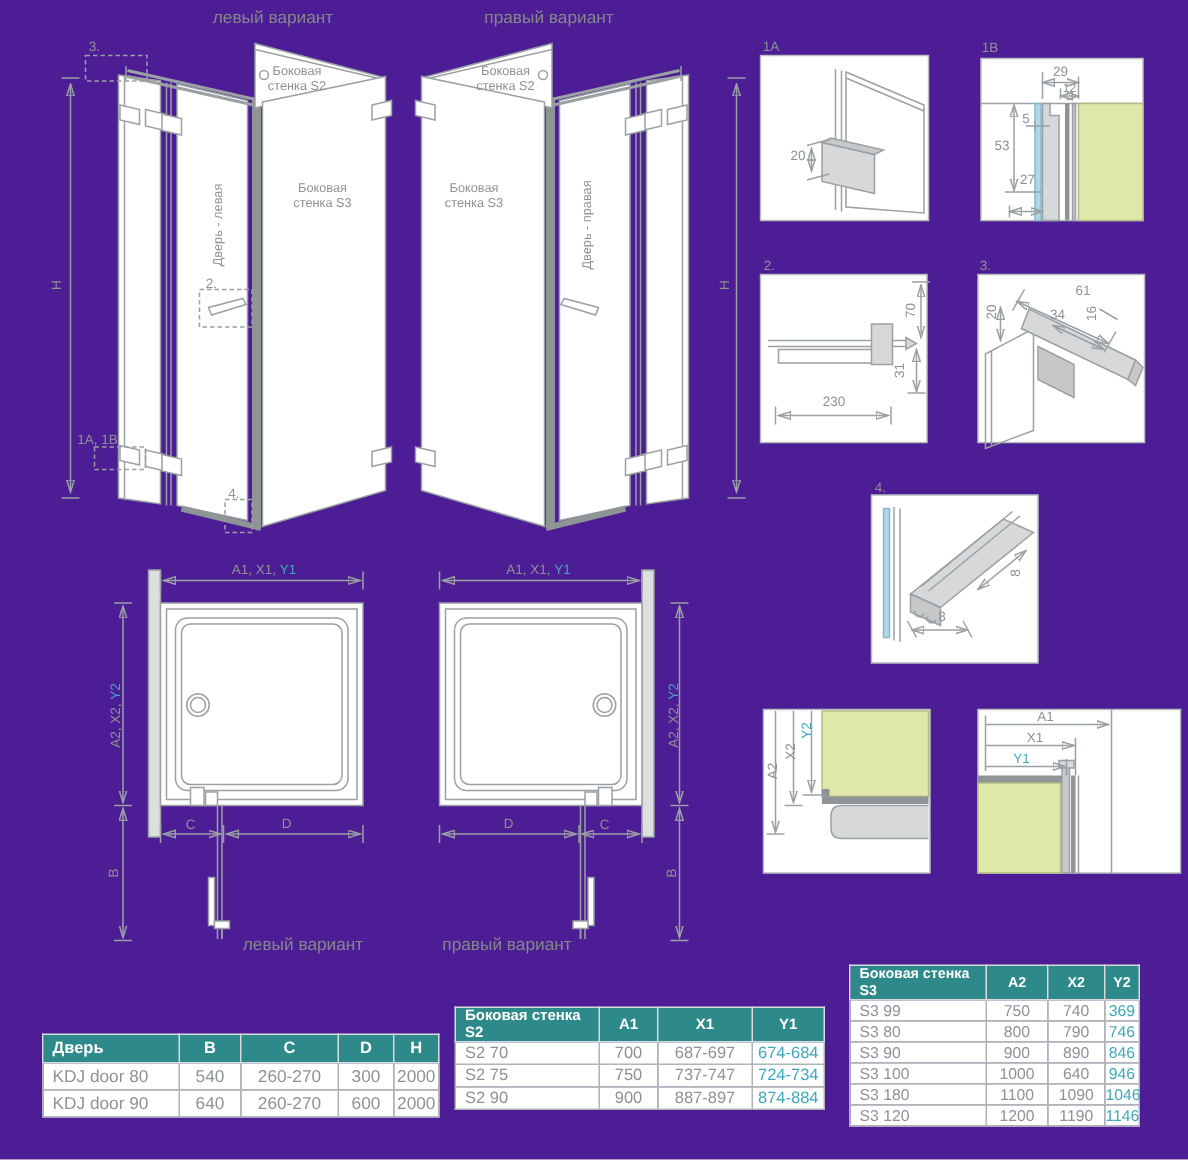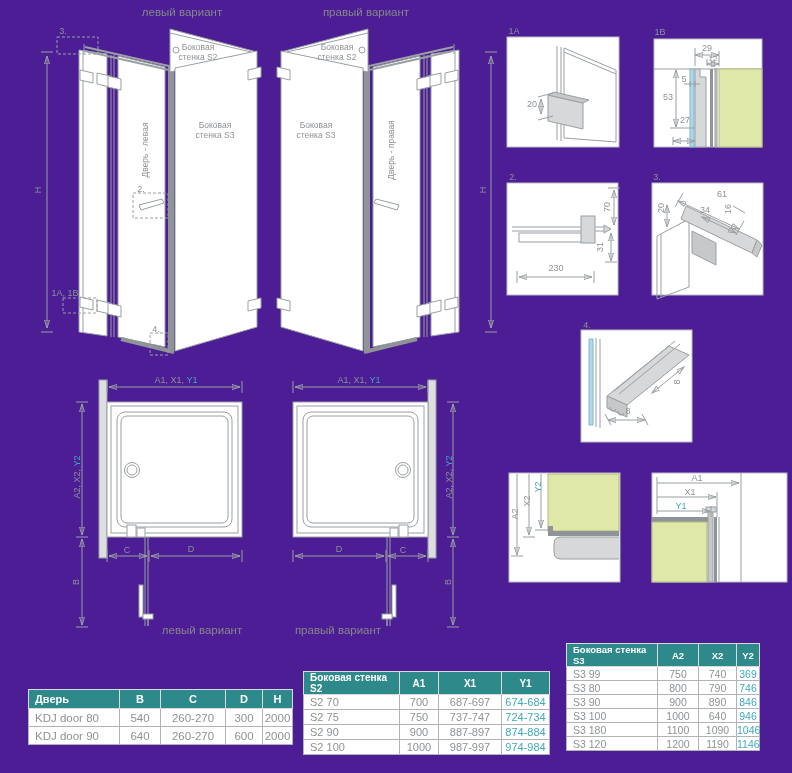--- a/index.html
+++ b/index.html
@@ -356,26 +356,20 @@
           <td>750</td>
           <td>737-747</td>
           <td class="accent">724-734</td>
         </tr>
         <tr>
           <td class="rowhead">S2 90</td>
           <td>900</td>
           <td>887-897</td>
           <td class="accent">874-884</td>
         </tr>
-        <tr>
-          <td class="rowhead">S2 100</td>
-          <td>1000</td>
-          <td>987-997</td>
-          <td class="accent">974-984</td>
-        </tr>
       </tbody>
     </table>
 <table id="tbl-s3" class="tbl">
       <thead>
         <tr>
           <th>Боковая стенка S3</th>
           <th>A2</th>
           <th>X2</th>
           <th>Y2</th>
         </tr>

